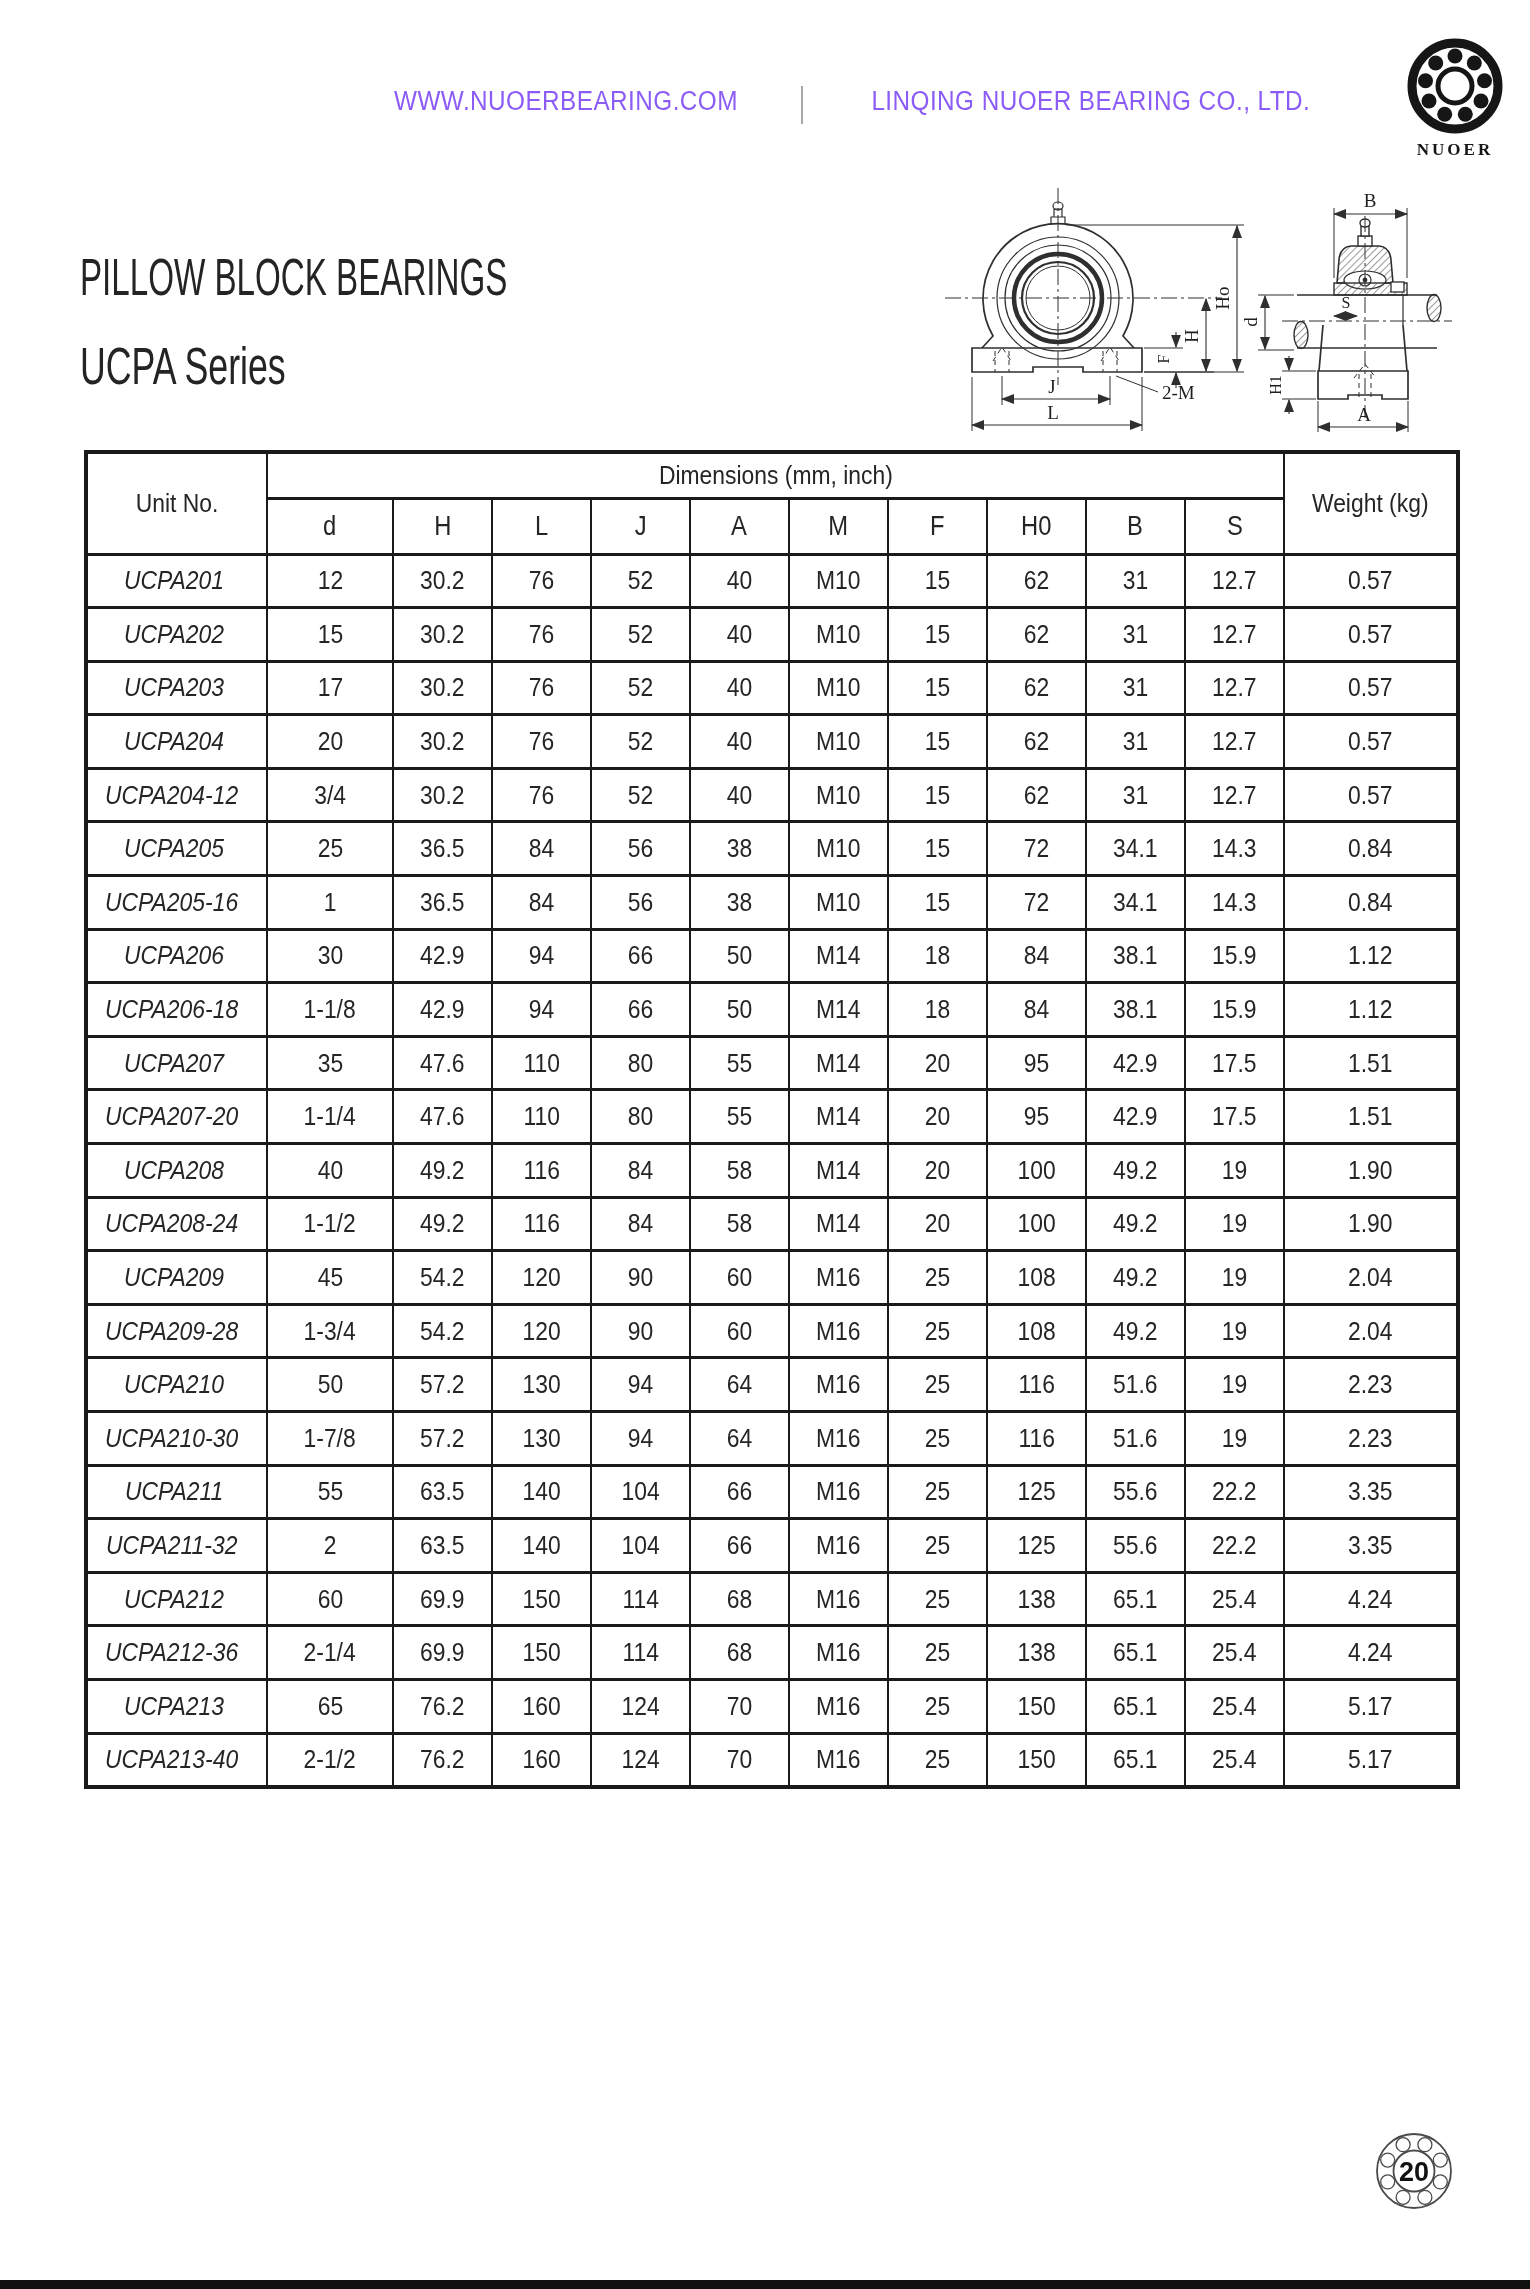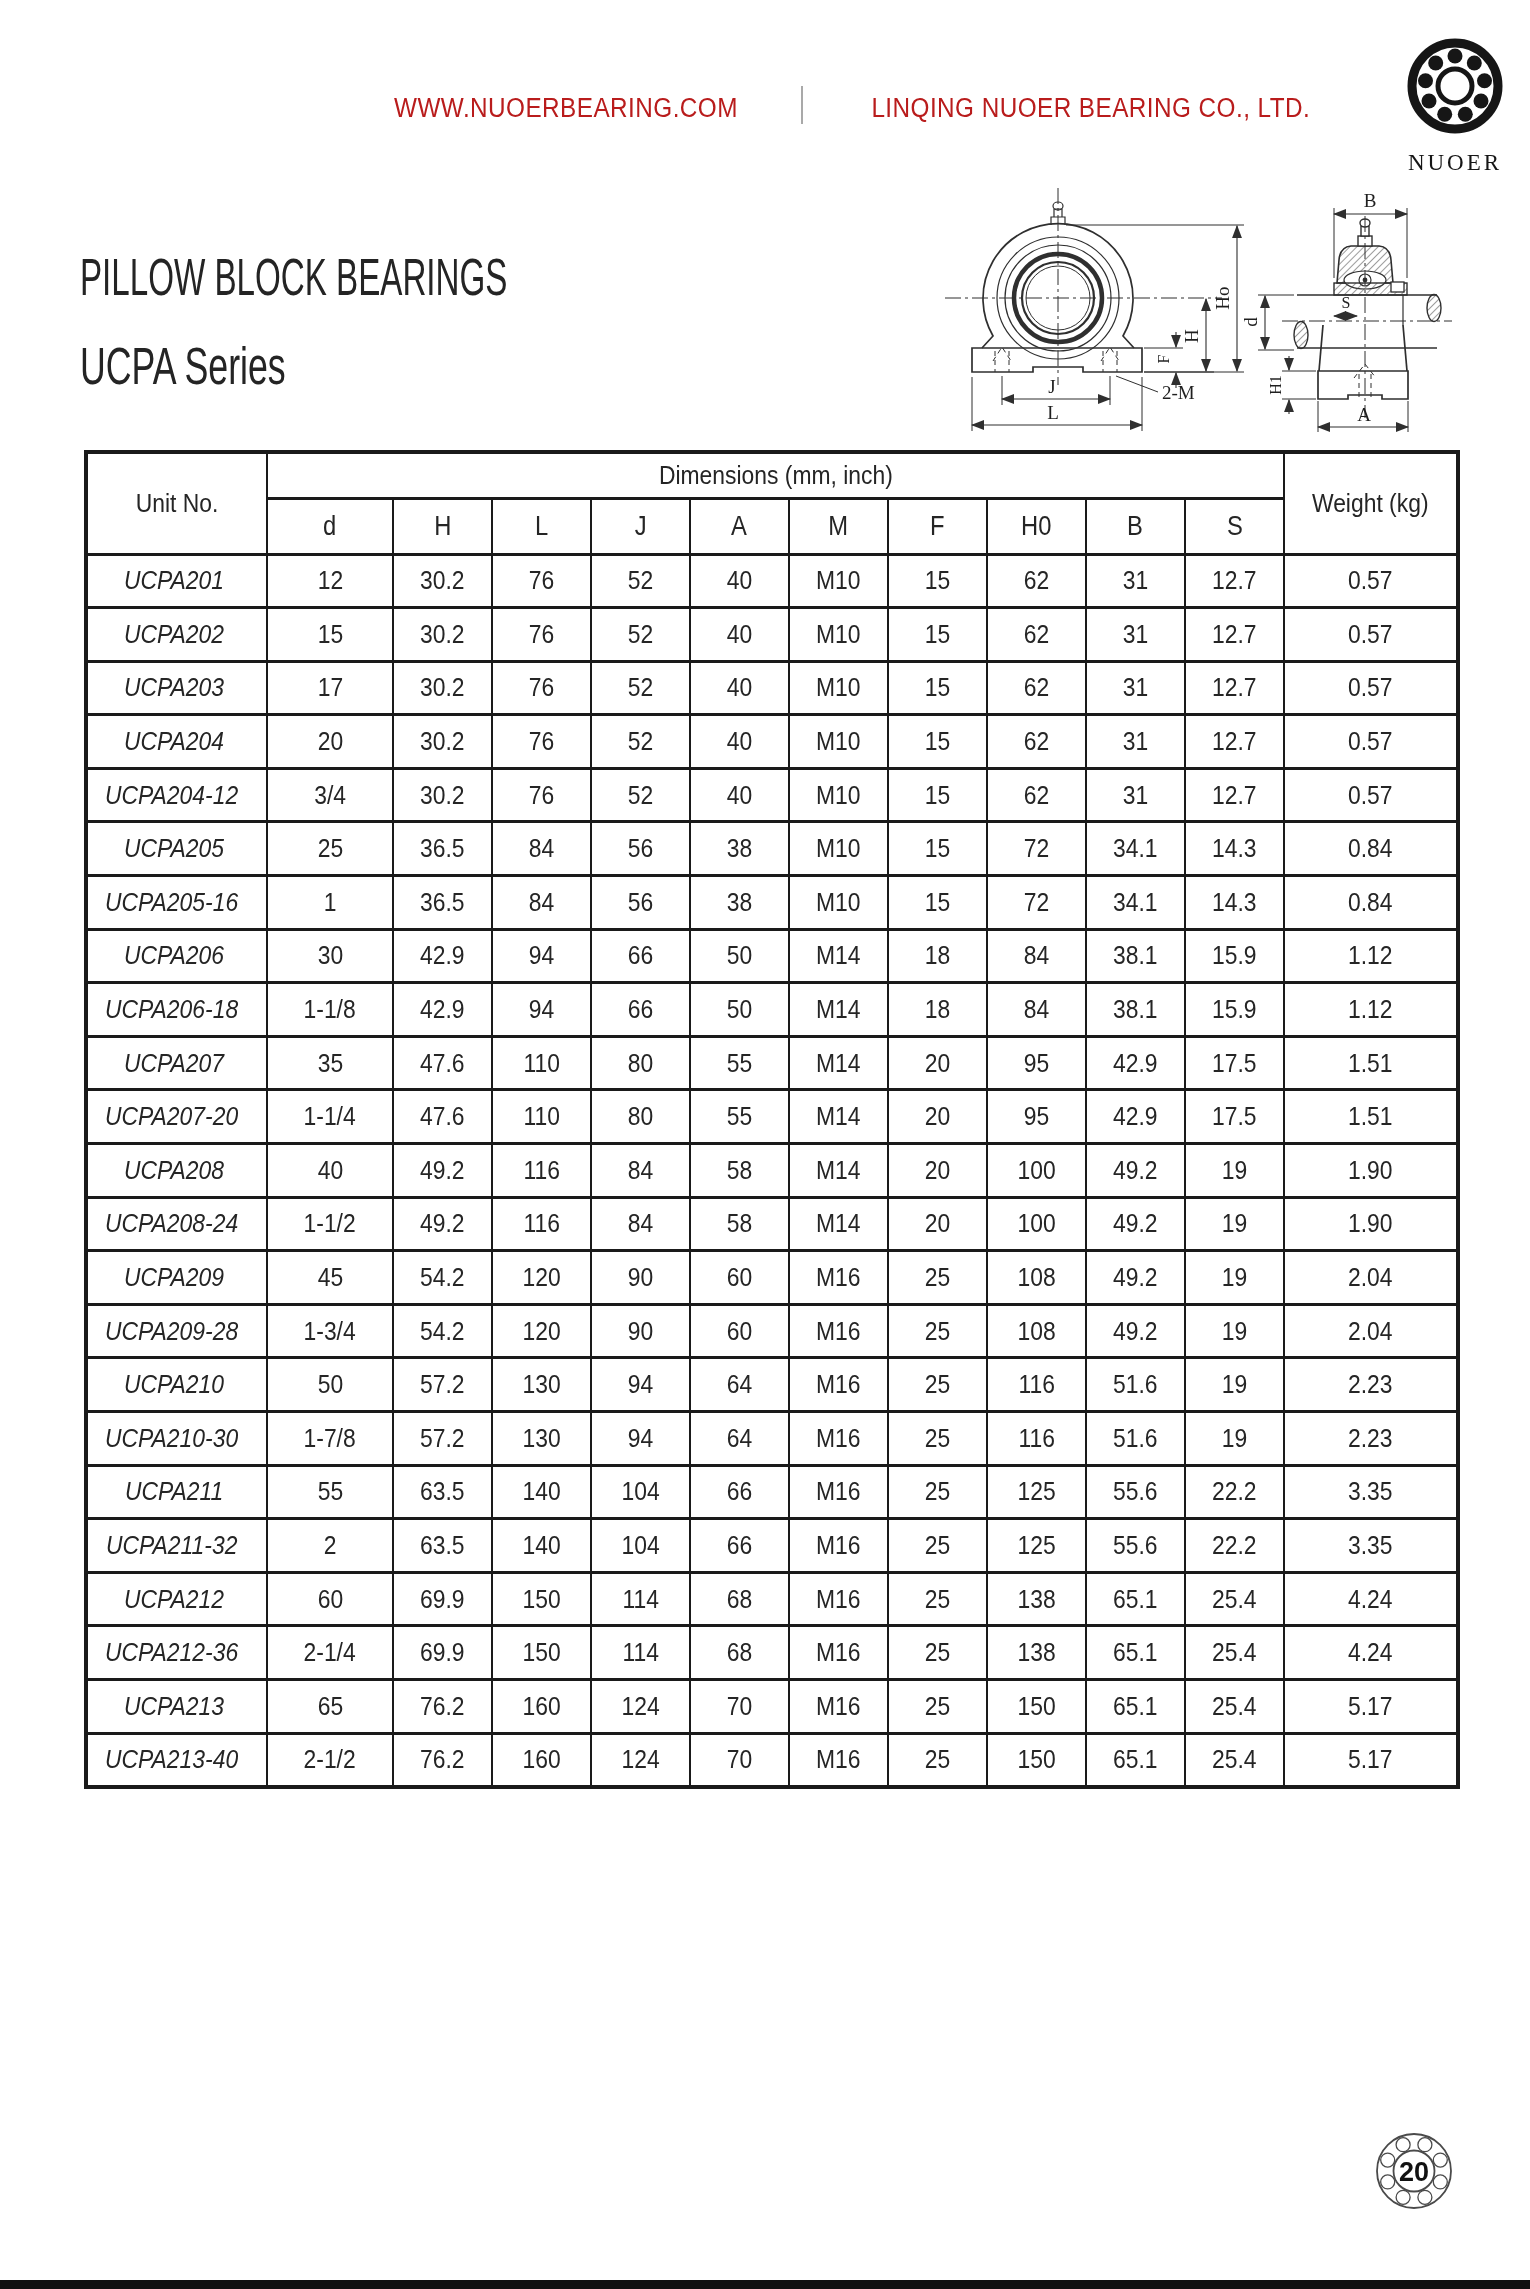--- a/index.html
+++ b/index.html
@@ -6,31 +6,31 @@
   body { background: #e8e8e8; font-family: "Liberation Sans", sans-serif; }
   #page {
     position: relative; width: 1530px; height: 2289px;
     background: #ffffff; margin: 0 auto; overflow: hidden;
     color: #242424;
   }
 
   
   .header-bar {
     position: absolute; top: 86px; left: 240px; width: 1230px;
-    display: flex; align-items: flex-end; justify-content: center;
-    font-size: 27px; color: #b91c1c; letter-spacing: 0.5px;
+    display: flex; align-items: flex-start; justify-content: center;
+    font-size: 27px; color: #8b5cf6; letter-spacing: 0.5px;
   }
   .header-bar .htext { display: inline-block; transform: scaleX(0.9); white-space: nowrap; }
   .hdivider { width: 2px; height: 38px; background: #a9a9a9; margin: 0 44px; flex: 0 0 auto; }
 
   .logo { position: absolute; left: 1393px; top: 34px; width: 124px; text-align: center; }
   .logo svg { display: block; margin: 0 auto; }
   .logo-text {
-    margin-top: 12px; font-family: "Liberation Serif", serif; font-weight: 400;
-    font-size: 23px; letter-spacing: 3px; color: #161616;
+    margin-top: 2px; font-family: "Liberation Serif", serif; font-weight: 700;
+    font-size: 17px; letter-spacing: 3px; color: #161616;
   }
 
   
   .title-1, .title-2 {
     position: absolute; left: 80px; white-space: nowrap;
     font-size: 51px; font-weight: 400; color: #242424;
     transform: scaleX(0.65); transform-origin: left center;
   }
   .title-1 { top: 248px; }
   .title-2 { top: 337px; transform: scaleX(0.70); }

